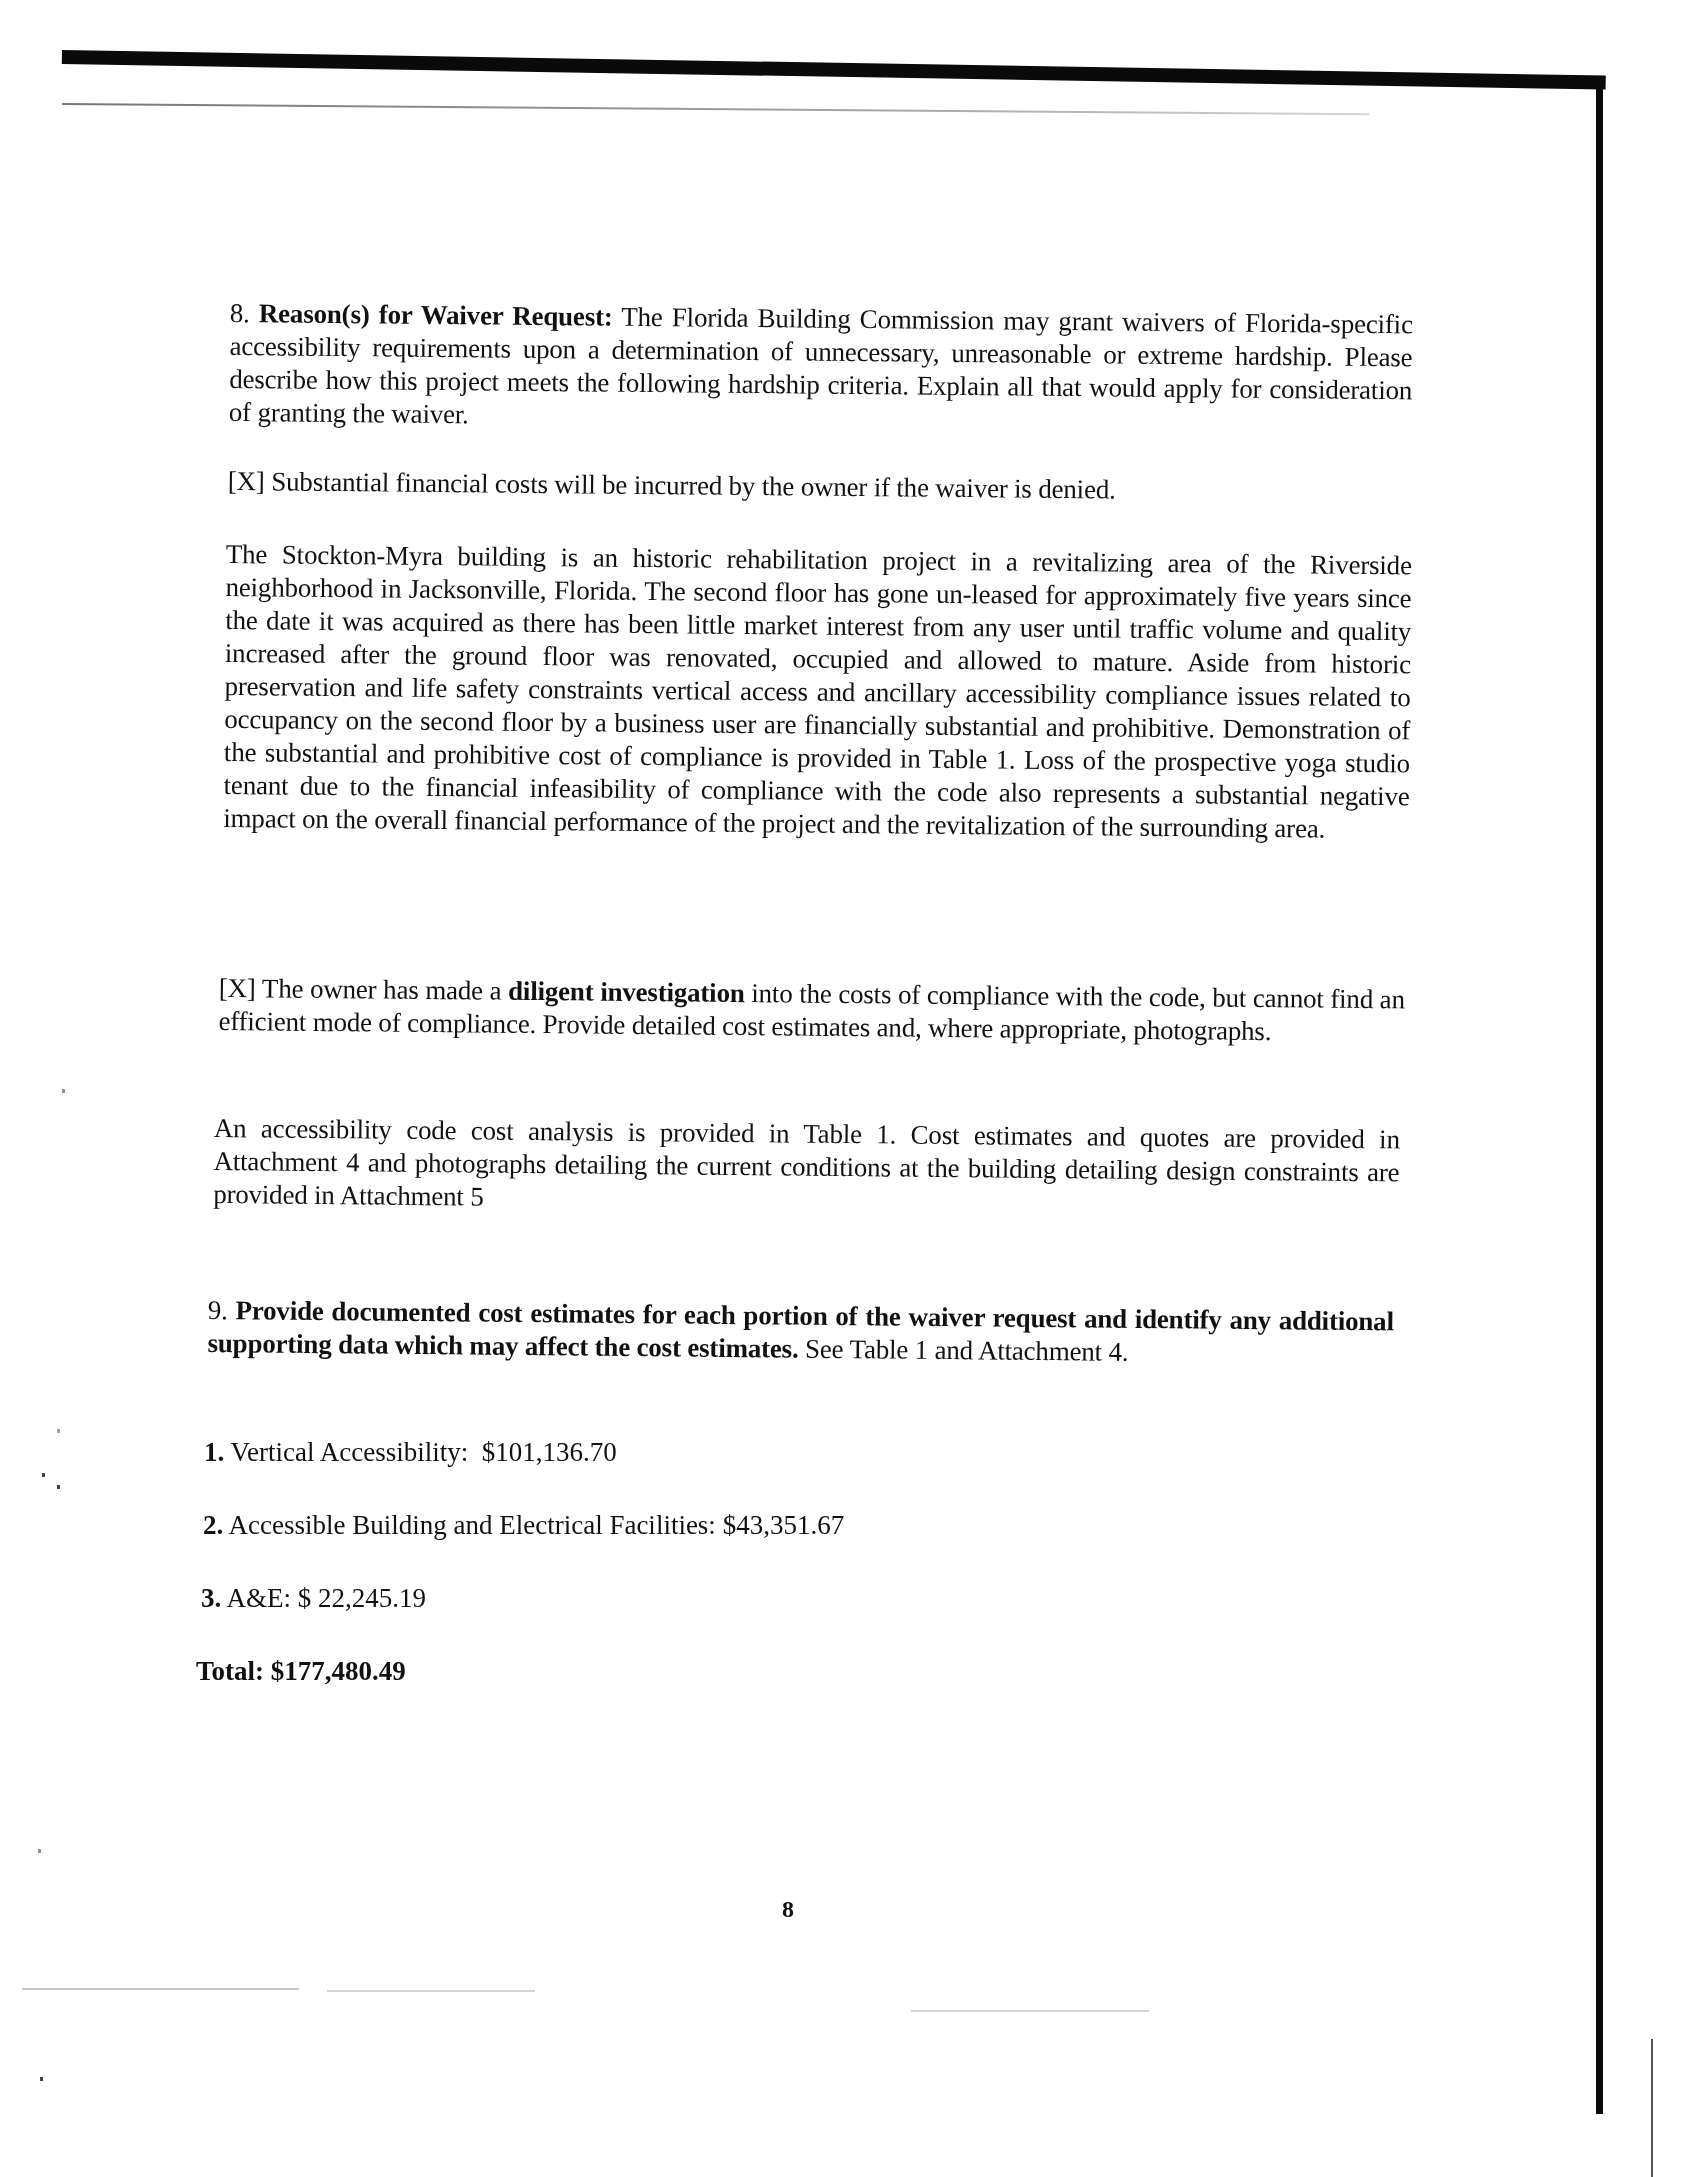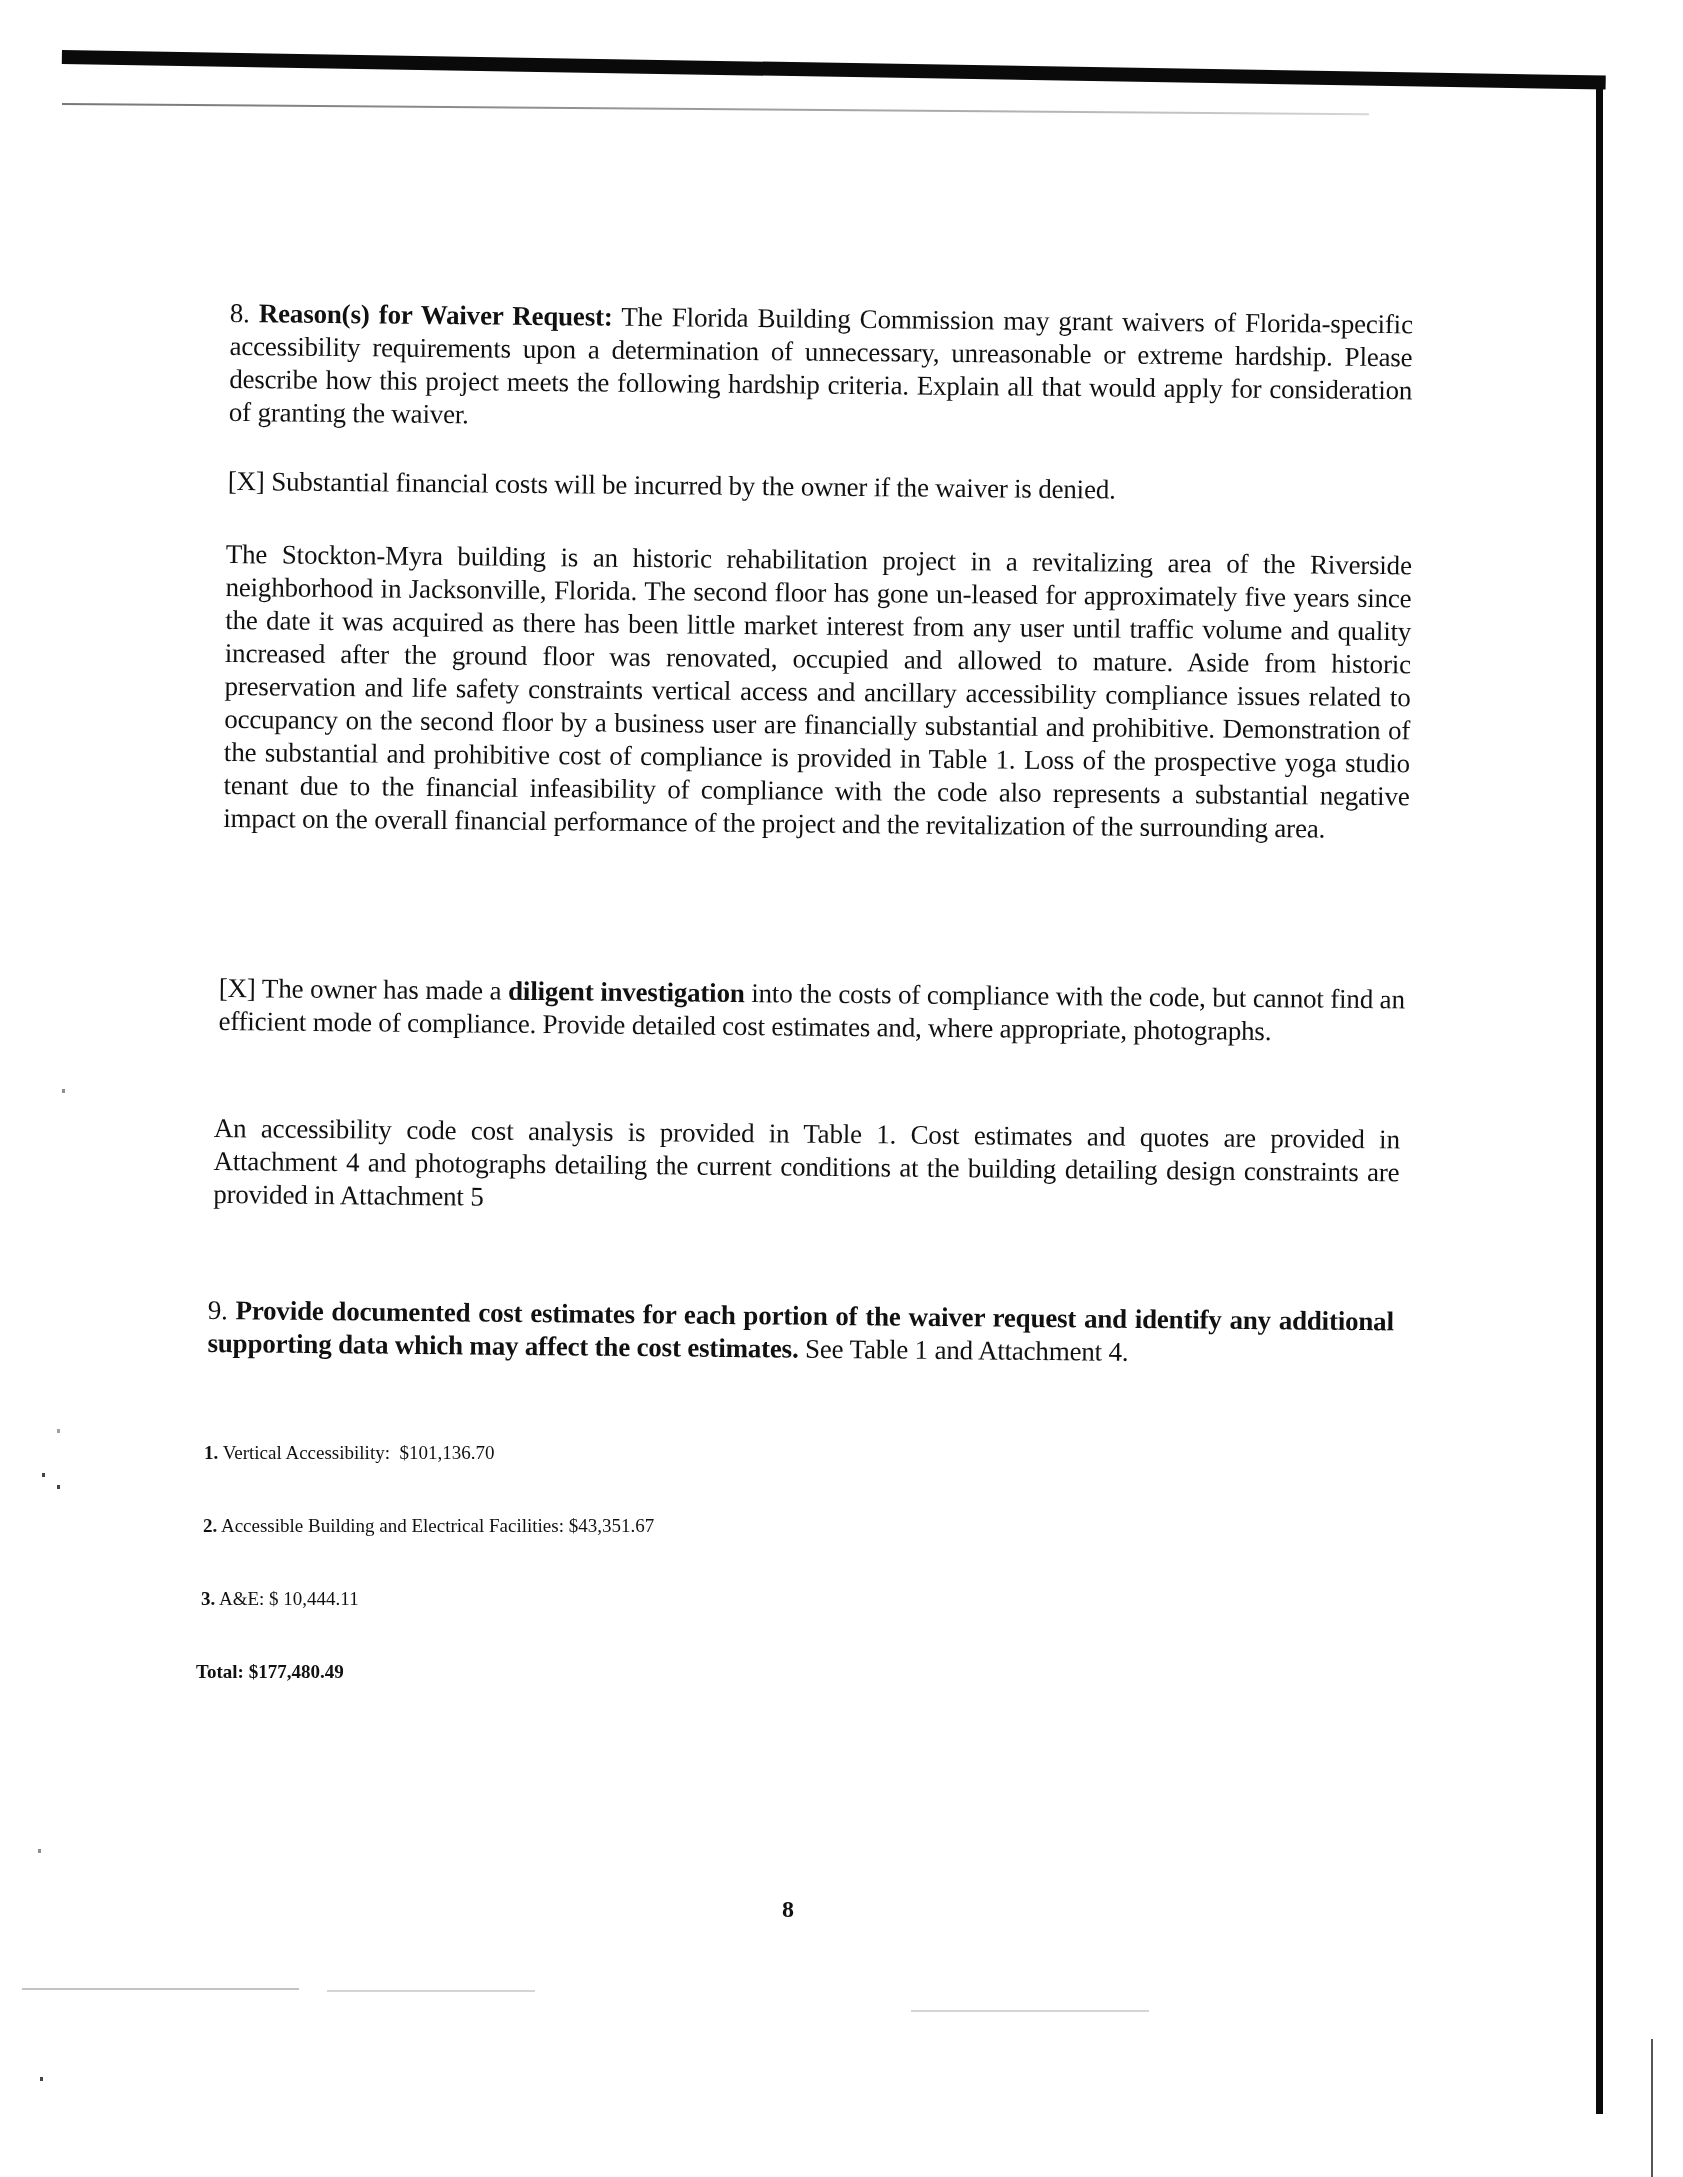--- a/index.html
+++ b/index.html
@@ -13,21 +13,21 @@
   .rightborder { position:absolute; left:1596px; top:89px; width:7px; height:2025px; background:#0a0a0a; }
   .rightthin { position:absolute; left:1651px; top:2039px; width:2px; height:139px; background:#555; }
   .para { position:absolute; font-size:27px; line-height:33px; text-align:justify; letter-spacing:-0.2px; }
   .para b { font-weight:bold; }
   .p8 { left:230px; top:297px; width:1183px; transform:rotate(0.55deg); transform-origin:left top; }
   .px1 { left:228px; top:465px; width:1089px; transform:rotate(0.55deg); transform-origin:left top; }
   .pstock { left:226px; top:538px; width:1186px; transform:rotate(0.55deg); transform-origin:left top; }
   .px2 { left:219px; top:972px; width:1186px; transform:rotate(0.55deg); transform-origin:left top; }
   .pacc { left:214px; top:1112px; width:1186px; transform:rotate(0.55deg); transform-origin:left top; }
   .p9 { left:208px; top:1294px; width:1186px; transform:rotate(0.55deg); transform-origin:left top; }
-  .cost { position:absolute; font-size:19px; line-height:33px; white-space:nowrap; }
+  .cost { position:absolute; font-size:27px; line-height:33px; white-space:nowrap; }
   .c1 { left:204px; top:1436px; }
   .c2 { left:203px; top:1509px; }
   .c3 { left:201px; top:1582px; }
   .ctot { left:196px; top:1655px; font-weight:bold; }
   .pagenum { position:absolute; left:782px; top:1896px; font-size:24px; font-weight:bold; }
   .specks { position:absolute; left:0; top:0; width:1683px; height:2177px; pointer-events:none; }
   .dash { position:absolute; height:2px; background:#888; }
   .dot { position:absolute; width:3px; height:4px; background:#444; }
 </style>
 </head>
@@ -72,21 +72,21 @@
   <span>$101,136.70</span>
 </div>
 <div class="cost c2">
   <b>2.</b>
   <span>Accessible Building and Electrical Facilities:</span>
   <span>$43,351.67</span>
 </div>
 <div class="cost c3">
   <b>3.</b>
   <span>A&amp;E:</span>
-  <span>$ 10,444.11</span>
+  <span>$ 22,245.19</span>
 </div>
 <div class="cost ctot">
   <span>Total:</span>
   <span>$177,480.49</span>
 </div>
 
 <div class="pagenum">8</div>
 
 <div class="specks">
   <div class="dash" style="left:22px;top:1988px;width:277px;opacity:.5"></div>

